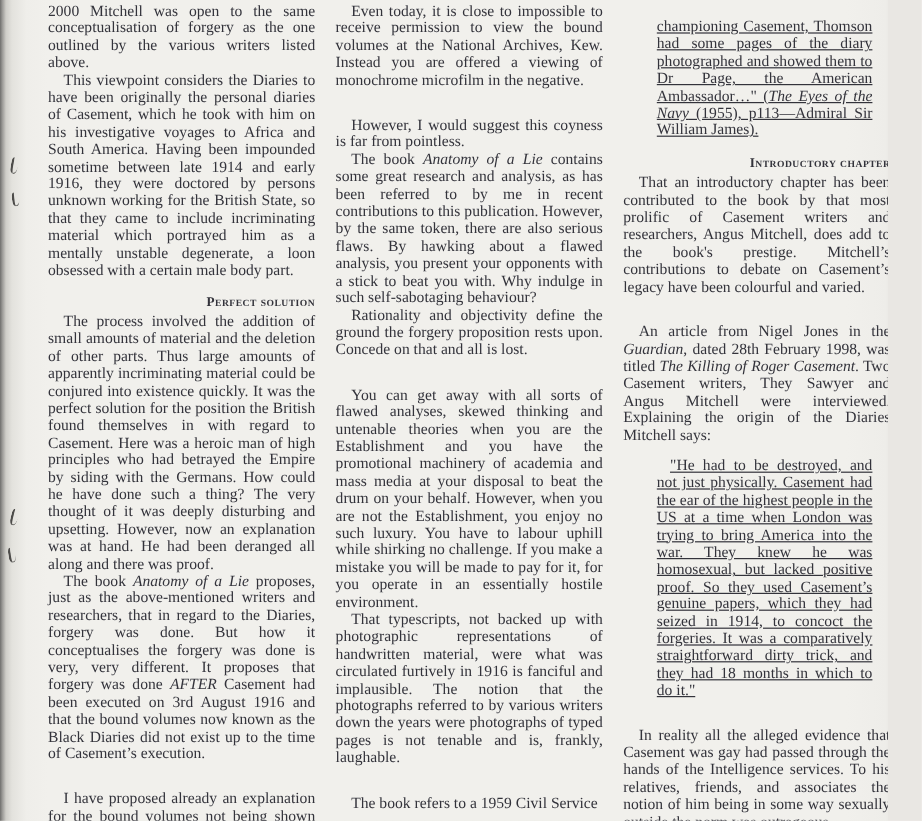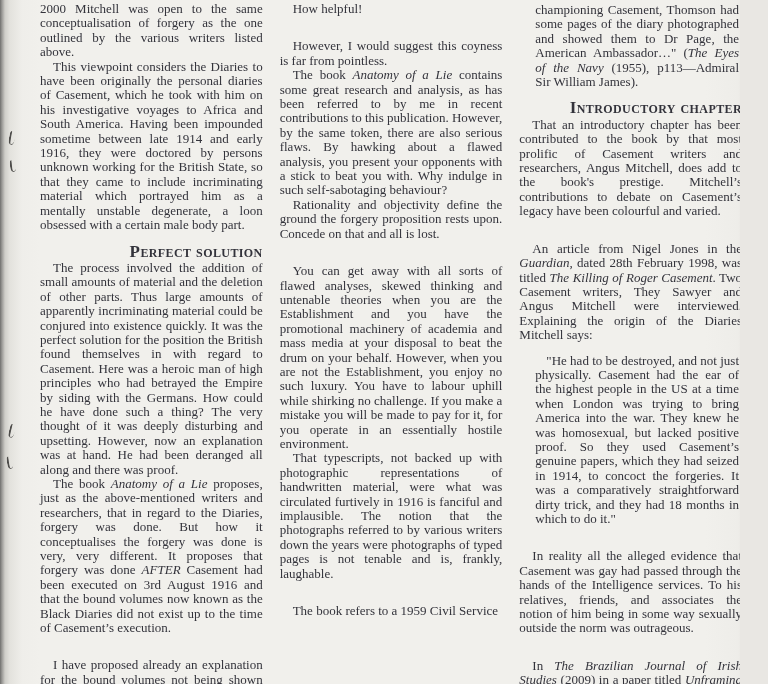--- a/index.html
+++ b/index.html
@@ -40,25 +40,25 @@
   .col{
     flex:1 1 0;min-width:0;
     font-size:13px;line-height:14.4px;color:#33333b;
     text-align:justify;
   }
   .para{margin:0;}
   .para.indent{text-indent:13px;}
   .space{margin-top:23px;}
   .heading{
     margin:12px 0 2px 0;
-    font-size:17px;font-weight:600;font-variant:small-caps;
+    font-size:11px;font-weight:600;font-variant:small-caps;
     letter-spacing:.4px;text-align:right;color:#33333b;
   }
   .quote{
-    margin:1px;padding-left:15px;padding-right:2px;
+    margin:13px;padding-left:15px;padding-right:2px;text-decoration:underline;
   }
   .quote.indent{text-indent:11px;}
   .quote.space{margin-top:11px;}
   .em{font-style:italic;}
 </style>
 </head>
 <body>
 
 <div class="page">
   <span class="staple s1"></span>
@@ -69,21 +69,21 @@
   <div class="content">
     <div class="col">
         <p class="para"><span>2000 Mitchell was open to the same conceptualisation of forgery as the one outlined by the various writers listed above.</span></p>
         <p class="para indent"><span>This viewpoint considers the Diaries to have been originally the personal diaries of Casement, which he took with him on his investigative voyages to Africa and South America. Having been impounded sometime between late 1914 and early 1916, they were doctored by persons unknown working for the British State, so that they came to include incriminating material which portrayed him as a mentally unstable degenerate, a loon obsessed with a certain male body part.</span></p>
         <h4 class="heading"><span>Perfect solution</span></h4>
         <p class="para indent"><span>The process involved the addition of small amounts of material and the deletion of other parts. Thus large amounts of apparently incriminating material could be conjured into existence quickly. It was the perfect solution for the position the British found themselves in with regard to Casement. Here was a heroic man of high principles who had betrayed the Empire by siding with the Germans. How could he have done such a thing? The very thought of it was deeply disturbing and upsetting. However, now an explanation was at hand. He had been deranged all along and there was proof.</span></p>
         <p class="para indent"><span>The book </span><span class="em">Anatomy of a Lie</span><span> proposes, just as the above-mentioned writers and researchers, that in regard to the Diaries, forgery was done. But how it conceptualises the forgery was done is very, very different. It proposes that forgery was done </span><span class="em">AFTER</span><span> Casement had been executed on 3rd August 1916 and that the bound volumes now known as the Black Diaries did not exist up to the time of Casement’s execution.</span></p>
         <p class="para indent space"><span>I have proposed already an explanation for the bound volumes not being shown around at the same time that photos and</span></p>
       </div>
     <div class="col">
-        <p class="para indent"><span>How helpful!</span></p>
+        <p class="para indent"><span>Even today, it is close to impossible to receive permission to view the bound volumes at the National Archives, Kew. Instead you are offered a viewing of monochrome microfilm in the negative.</span></p>
         <p class="para indent space"><span>However, I would suggest this coyness is far from pointless.</span></p>
         <p class="para indent"><span>The book </span><span class="em">Anatomy of a Lie</span><span> contains some great research and analysis, as has been referred to by me in recent contributions to this publication. However, by the same token, there are also serious flaws. By hawking about a flawed analysis, you present your opponents with a stick to beat you with. Why indulge in such self-sabotaging behaviour?</span></p>
         <p class="para indent"><span>Rationality and objectivity define the ground the forgery proposition rests upon. Concede on that and all is lost.</span></p>
         <p class="para indent space"><span>You can get away with all sorts of flawed analyses, skewed thinking and untenable theories when you are the Establishment and you have the promotional machinery of academia and mass media at your disposal to beat the drum on your behalf. However, when you are not the Establishment, you enjoy no such luxury. You have to labour uphill while shirking no challenge. If you make a mistake you will be made to pay for it, for you operate in an essentially hostile environment.</span></p>
         <p class="para indent"><span>That typescripts, not backed up with photographic representations of handwritten material, were what was circulated furtively in 1916 is fanciful and implausible. The notion that the photographs referred to by various writers down the years were photographs of typed pages is not tenable and is, frankly, laughable.</span></p>
         <p class="para indent space"><span>The book refers to a 1959 Civil Service</span></p>
       </div>
     <div class="col">
         <div class="quote"><span>championing Casement, Thomson had some pages of the diary photographed and showed them to Dr Page, the American Ambassador…" (</span><span class="em">The Eyes of the Navy</span><span> (1955), p113—Admiral Sir William James).</span></div>
         <h4 class="heading"><span>Introductory chapter</span></h4>

